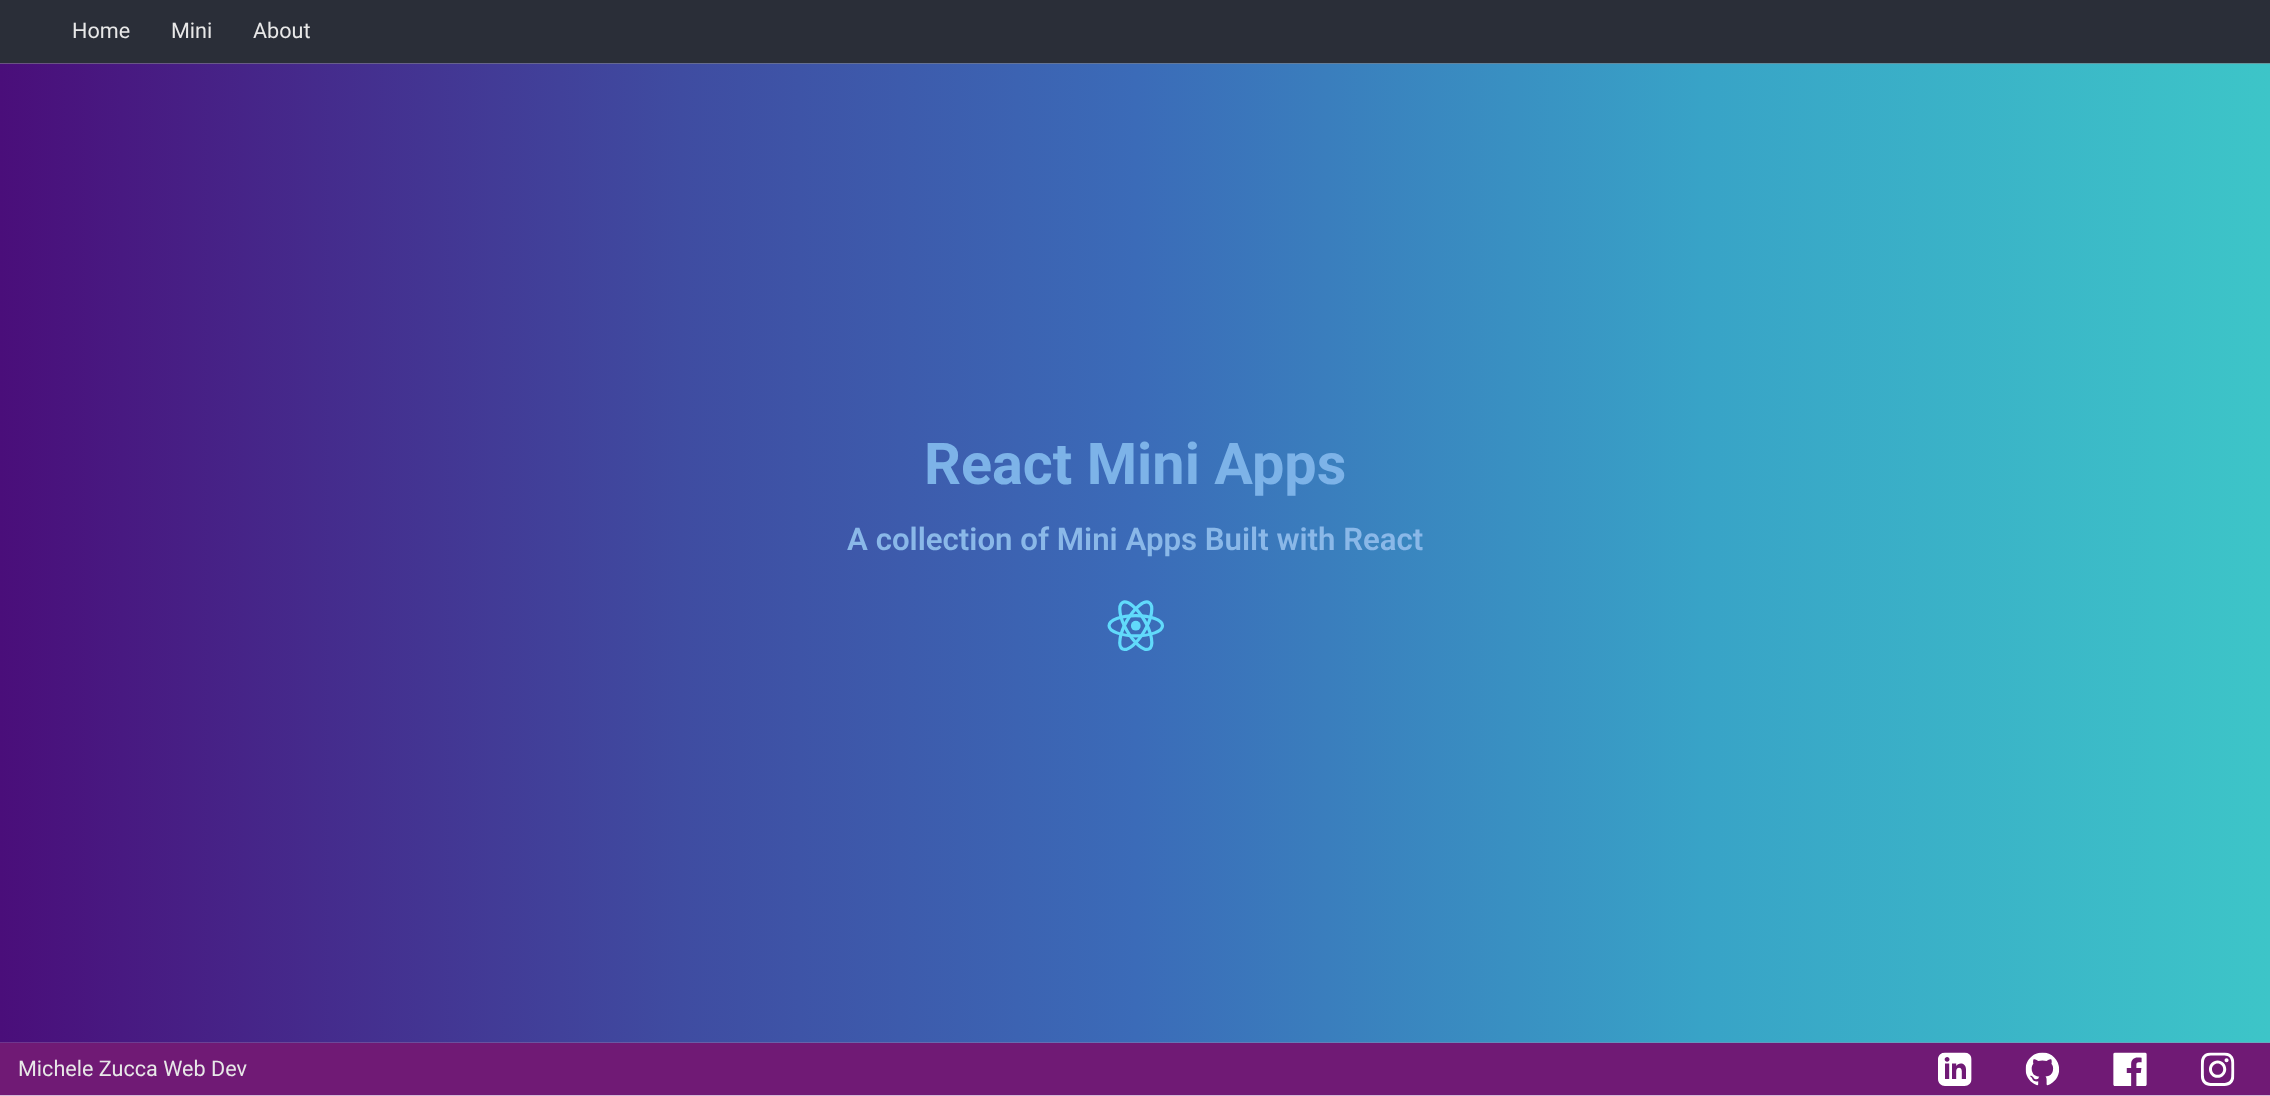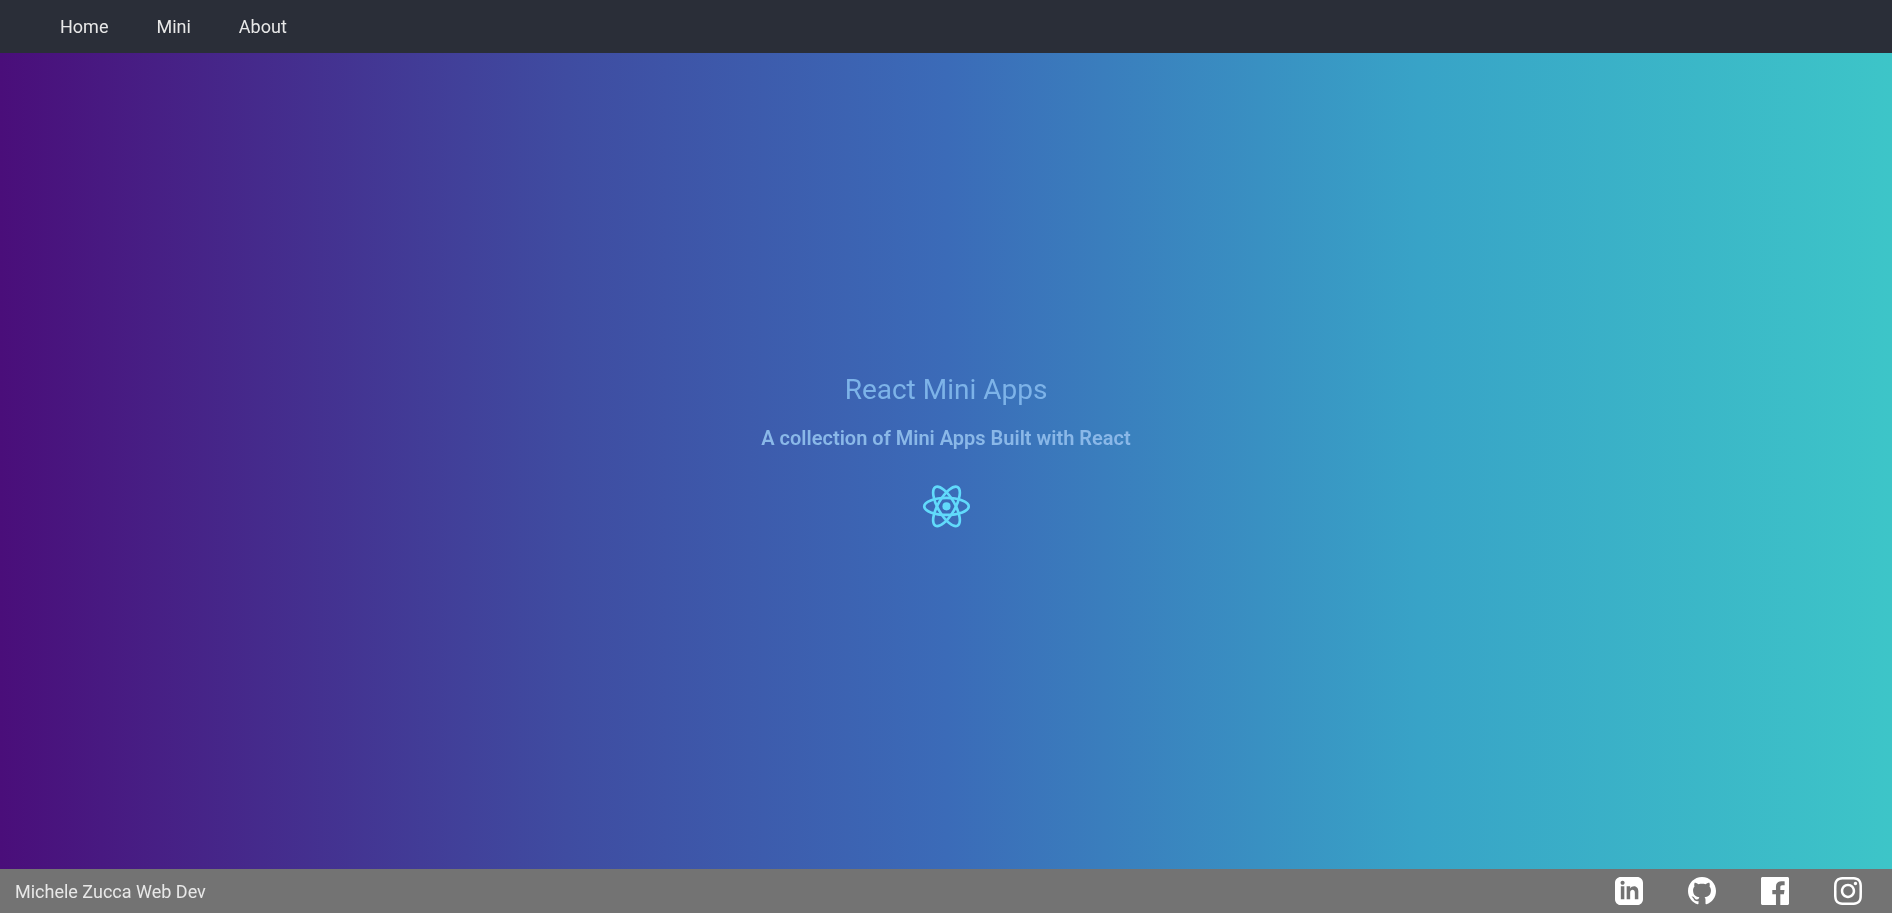--- a/index.html
+++ b/index.html
@@ -10,55 +10,55 @@
     body {
       font-family: -apple-system, BlinkMacSystemFont, 'Segoe UI', Roboto, sans-serif;
       min-height: 100vh;
       display: flex;
       flex-direction: column;
     }
     .navbar {
       background-color: #2a2e38;
       padding: 16px 60px;
       display: flex;
-      gap: 48px;
+      gap: 34px;
     }
     .navbar a {
       color: #e8e8e8;
       text-decoration: none;
       font-size: 18px;
       font-weight: 400;
     }
     .hero {
       flex: 1;
       background: linear-gradient(to right, #4a0e7a 0%, #3f4ca1 30%, #3b6bb8 50%, #38a3c7 75%, #3dc5c8 100%);
       display: flex;
       flex-direction: column;
       align-items: center;
       justify-content: center;
       min-height: 645px;
     }
     .hero-title {
       color: #7db3e8;
-      font-size: 28px;
-      font-weight: 400;
+      font-size: 48px;
+      font-weight: 700;
       margin-bottom: 20px;
     }
     .hero-subtitle {
       color: #8ab8e8;
-      font-size: 20px;
+      font-size: 26px;
       font-weight: 600;
       margin-bottom: 30px;
     }
     .react-logo {
       width: 75px;
       height: 70px;
     }
     .footer {
-      background-color: #737373;
+      background-color: #701a75;
       padding: 8px 15px 8px 15px;
       display: flex;
       justify-content: space-between;
       align-items: center;
     }
     .footer-text {
       color: #e8e8e8;
       font-size: 18px;
     }
     .social-icons {

